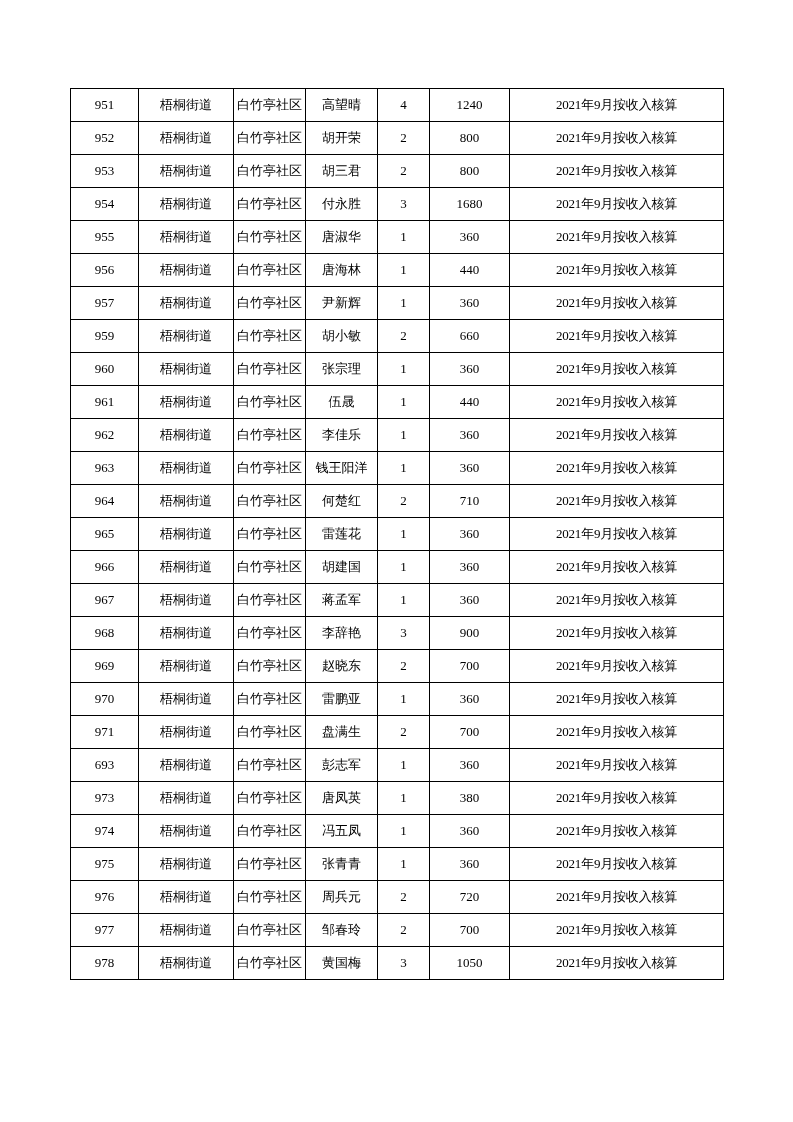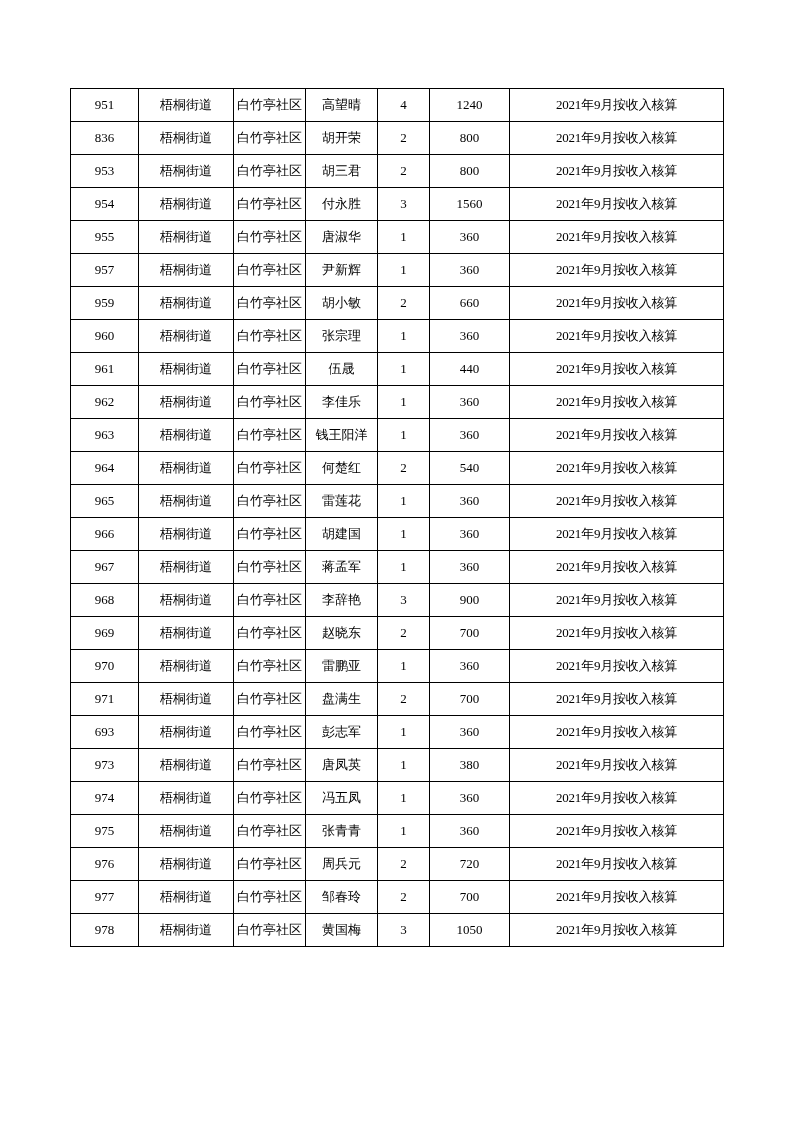--- a/index.html
+++ b/index.html
@@ -79,21 +79,21 @@
         <tr>
           <td class="idx">951</td>
           <td class="street">梧桐街道</td>
           <td class="comm"><span class="wrap">白竹亭社区</span></td>
           <td class="name">高望晴</td>
           <td class="cnt">4</td>
           <td class="amt">1240</td>
           <td class="note">2021年9月按收入核算</td>
         </tr>
         <tr>
-          <td class="idx">836</td>
+          <td class="idx">952</td>
           <td class="street">梧桐街道</td>
           <td class="comm"><span class="wrap">白竹亭社区</span></td>
           <td class="name">胡开荣</td>
           <td class="cnt">2</td>
           <td class="amt">800</td>
           <td class="note">2021年9月按收入核算</td>
         </tr>
         <tr>
           <td class="idx">953</td>
           <td class="street">梧桐街道</td>
@@ -102,33 +102,42 @@
           <td class="cnt">2</td>
           <td class="amt">800</td>
           <td class="note">2021年9月按收入核算</td>
         </tr>
         <tr>
           <td class="idx">954</td>
           <td class="street">梧桐街道</td>
           <td class="comm"><span class="wrap">白竹亭社区</span></td>
           <td class="name">付永胜</td>
           <td class="cnt">3</td>
-          <td class="amt">1560</td>
+          <td class="amt">1680</td>
           <td class="note">2021年9月按收入核算</td>
         </tr>
         <tr>
           <td class="idx">955</td>
           <td class="street">梧桐街道</td>
           <td class="comm"><span class="wrap">白竹亭社区</span></td>
           <td class="name">唐淑华</td>
           <td class="cnt">1</td>
           <td class="amt">360</td>
           <td class="note">2021年9月按收入核算</td>
         </tr>
         <tr>
+          <td class="idx">956</td>
+          <td class="street">梧桐街道</td>
+          <td class="comm"><span class="wrap">白竹亭社区</span></td>
+          <td class="name">唐海林</td>
+          <td class="cnt">1</td>
+          <td class="amt">440</td>
+          <td class="note">2021年9月按收入核算</td>
+        </tr>
+        <tr>
           <td class="idx">957</td>
           <td class="street">梧桐街道</td>
           <td class="comm"><span class="wrap">白竹亭社区</span></td>
           <td class="name">尹新辉</td>
           <td class="cnt">1</td>
           <td class="amt">360</td>
           <td class="note">2021年9月按收入核算</td>
         </tr>
         <tr>
           <td class="idx">959</td>
@@ -174,21 +183,21 @@
           <td class="cnt">1</td>
           <td class="amt">360</td>
           <td class="note">2021年9月按收入核算</td>
         </tr>
         <tr>
           <td class="idx">964</td>
           <td class="street">梧桐街道</td>
           <td class="comm"><span class="wrap">白竹亭社区</span></td>
           <td class="name">何楚红</td>
           <td class="cnt">2</td>
-          <td class="amt">540</td>
+          <td class="amt">710</td>
           <td class="note">2021年9月按收入核算</td>
         </tr>
         <tr>
           <td class="idx">965</td>
           <td class="street">梧桐街道</td>
           <td class="comm"><span class="wrap">白竹亭社区</span></td>
           <td class="name">雷莲花</td>
           <td class="cnt">1</td>
           <td class="amt">360</td>
           <td class="note">2021年9月按收入核算</td>

